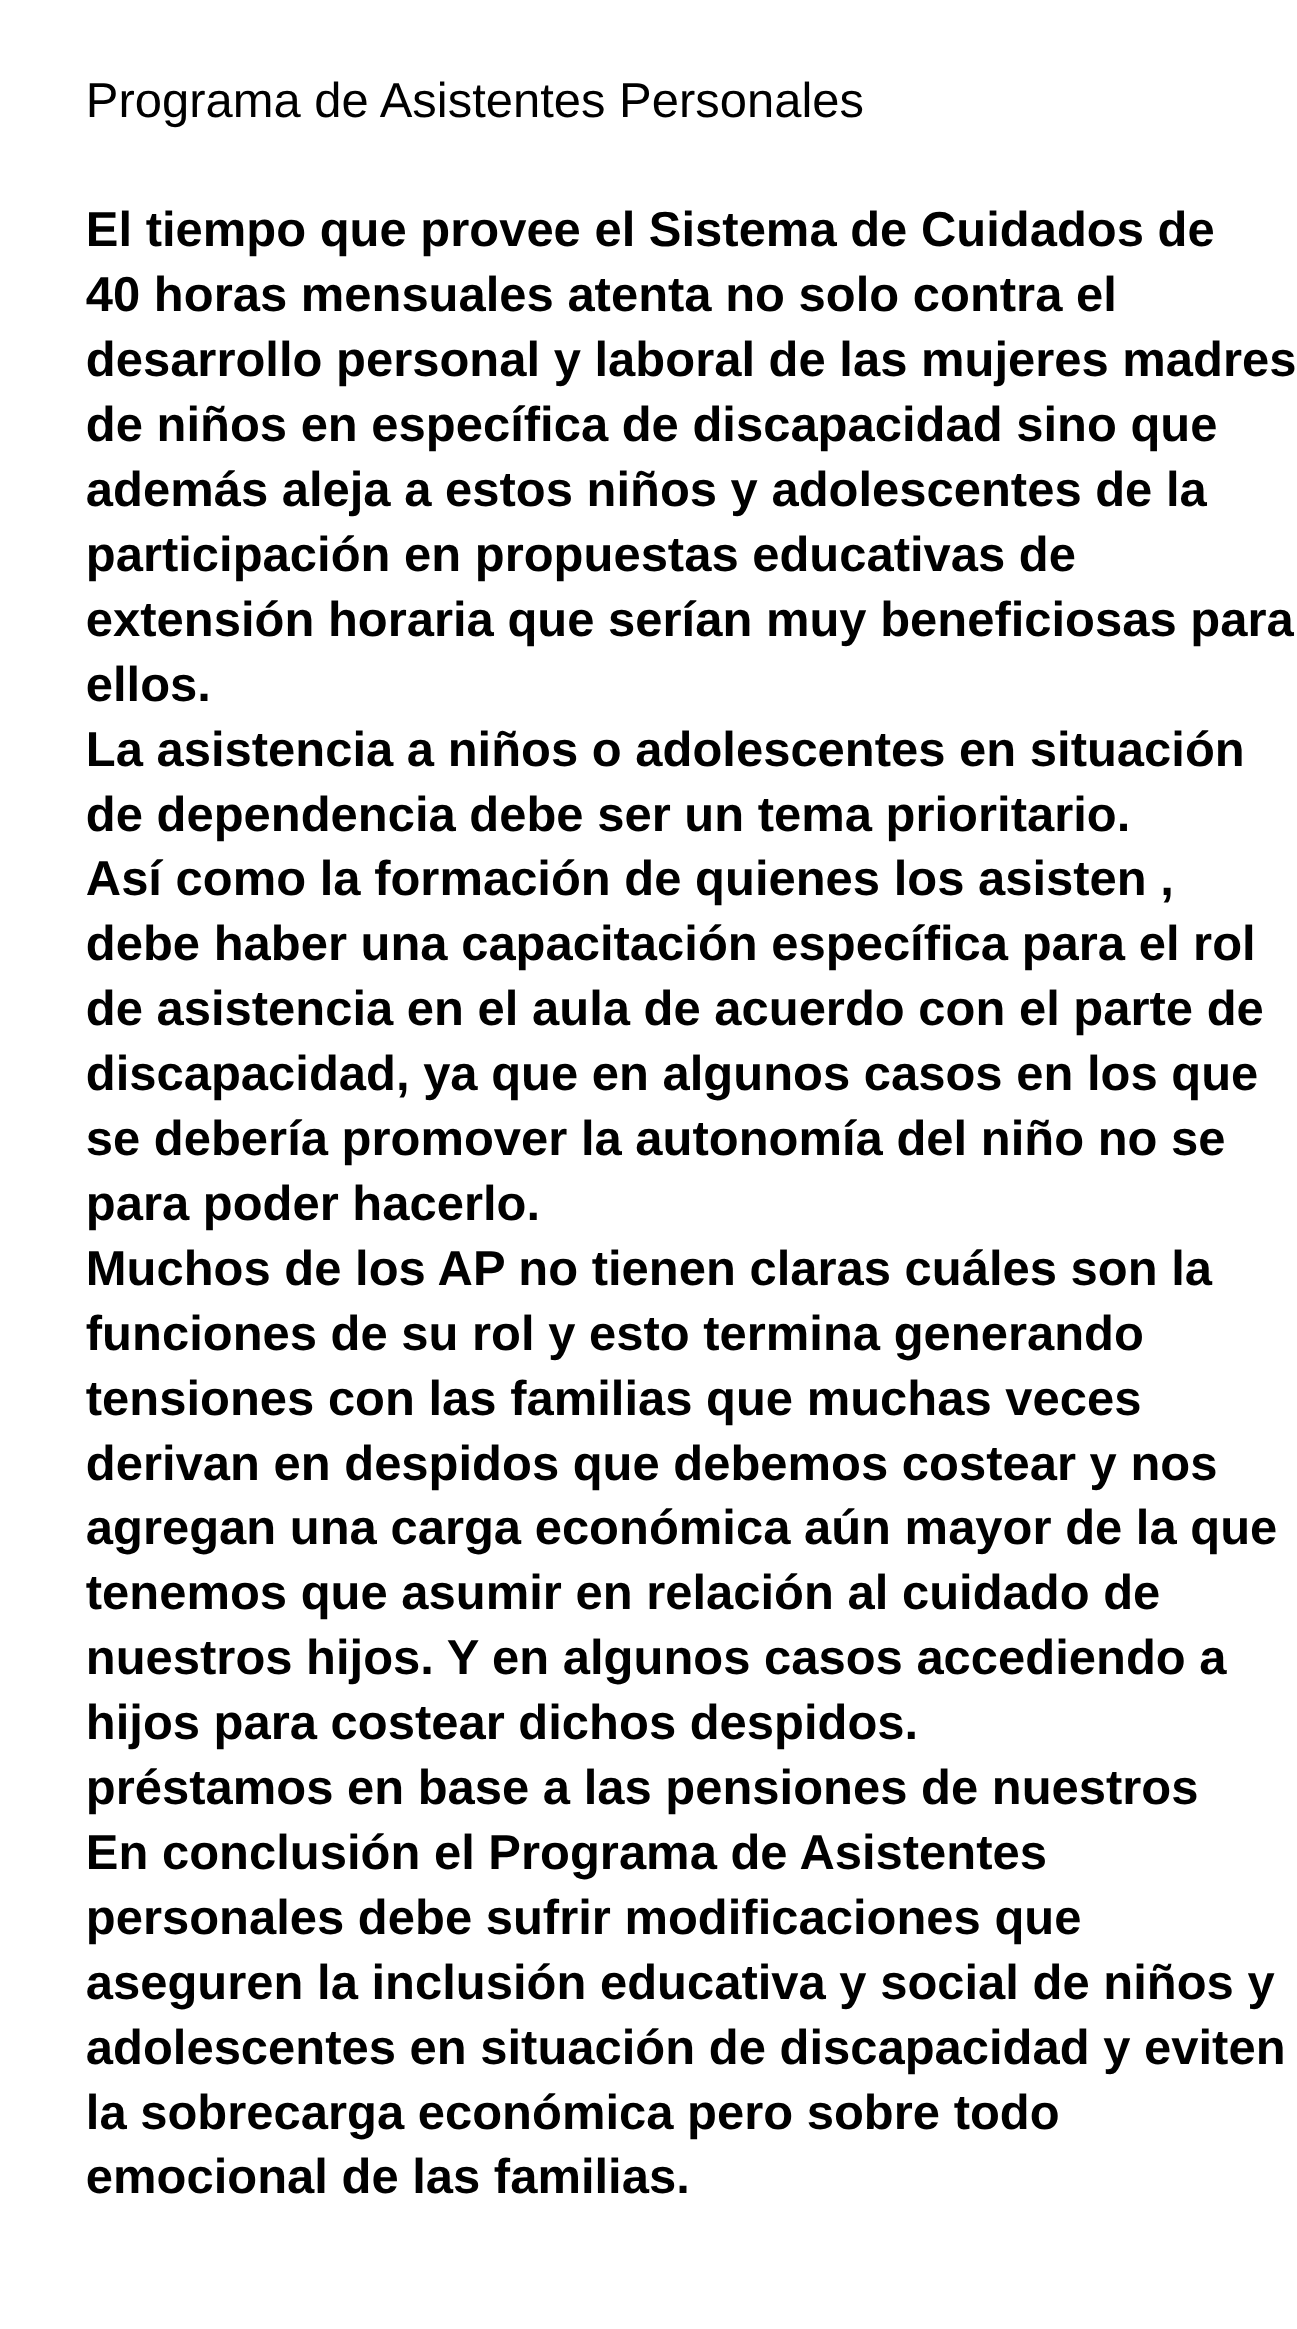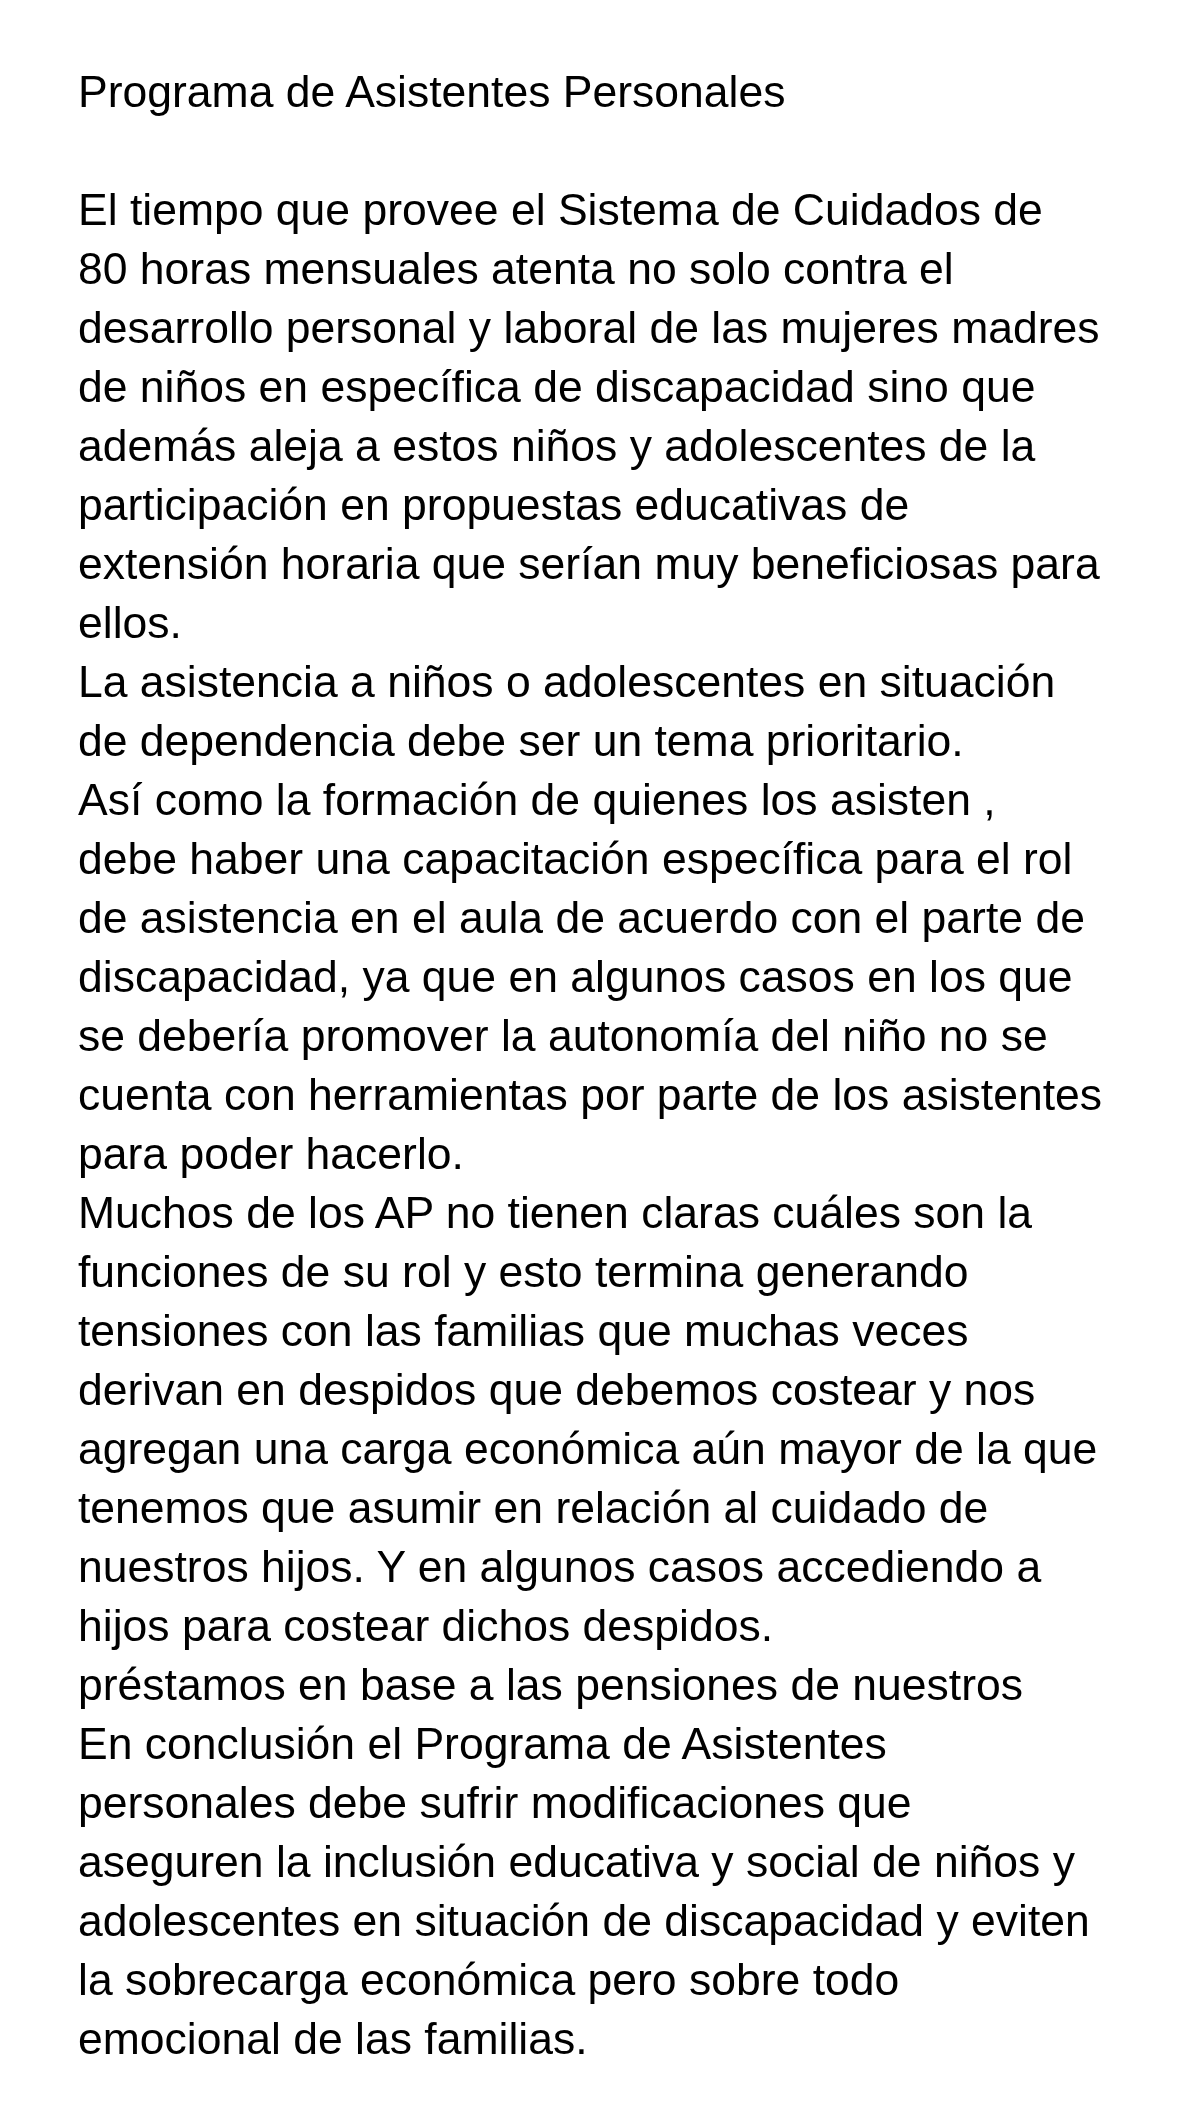--- a/index.html
+++ b/index.html
@@ -25,53 +25,53 @@
   }
   .line {
     height: 59px;
     white-space: nowrap;
   }
   .blank {
     height: 59px;
   }
   .paragraph {
     margin: 0;
+    font-weight: bold;
   }
 </style>
 </head>
 <body>
 
 <div class="page">
 
   <div class="line title">Programa de Asistentes Personales</div>
   <div class="line blank"></div>
 
   <div class="paragraph">
     <div class="line">El tiempo que provee el Sistema de Cuidados de</div>
-    <div class="line">80 horas mensuales atenta no solo contra el</div>
+    <div class="line">40 horas mensuales atenta no solo contra el</div>
     <div class="line">desarrollo personal y laboral de las mujeres madres</div>
     <div class="line">de niños en específica de discapacidad sino que</div>
     <div class="line">además aleja a estos niños y adolescentes de la</div>
     <div class="line">participación en propuestas educativas de</div>
     <div class="line">extensión horaria que serían muy beneficiosas para</div>
     <div class="line">ellos.</div>
   </div>
 
   <div class="paragraph">
     <div class="line">La asistencia a niños o adolescentes en situación</div>
     <div class="line">de dependencia debe ser un tema prioritario.</div>
   </div>
 
   <div class="paragraph">
     <div class="line">Así como la formación de quienes los asisten ,</div>
     <div class="line">debe haber una capacitación específica para el rol</div>
     <div class="line">de asistencia en el aula de acuerdo con el parte de</div>
     <div class="line">discapacidad, ya que en algunos casos en los que</div>
     <div class="line">se debería promover la autonomía del niño no se</div>
-    <div class="line">cuenta con herramientas por parte de los asistentes</div>
     <div class="line">para poder hacerlo.</div>
   </div>
 
   <div class="paragraph">
     <div class="line">Muchos de los AP no tienen claras cuáles son la</div>
     <div class="line">funciones de su rol y esto termina generando</div>
     <div class="line">tensiones con las familias que muchas veces</div>
     <div class="line">derivan en despidos que debemos costear y nos</div>
     <div class="line">agregan una carga económica aún mayor de la que</div>
     <div class="line">tenemos que asumir en relación al cuidado de</div>

